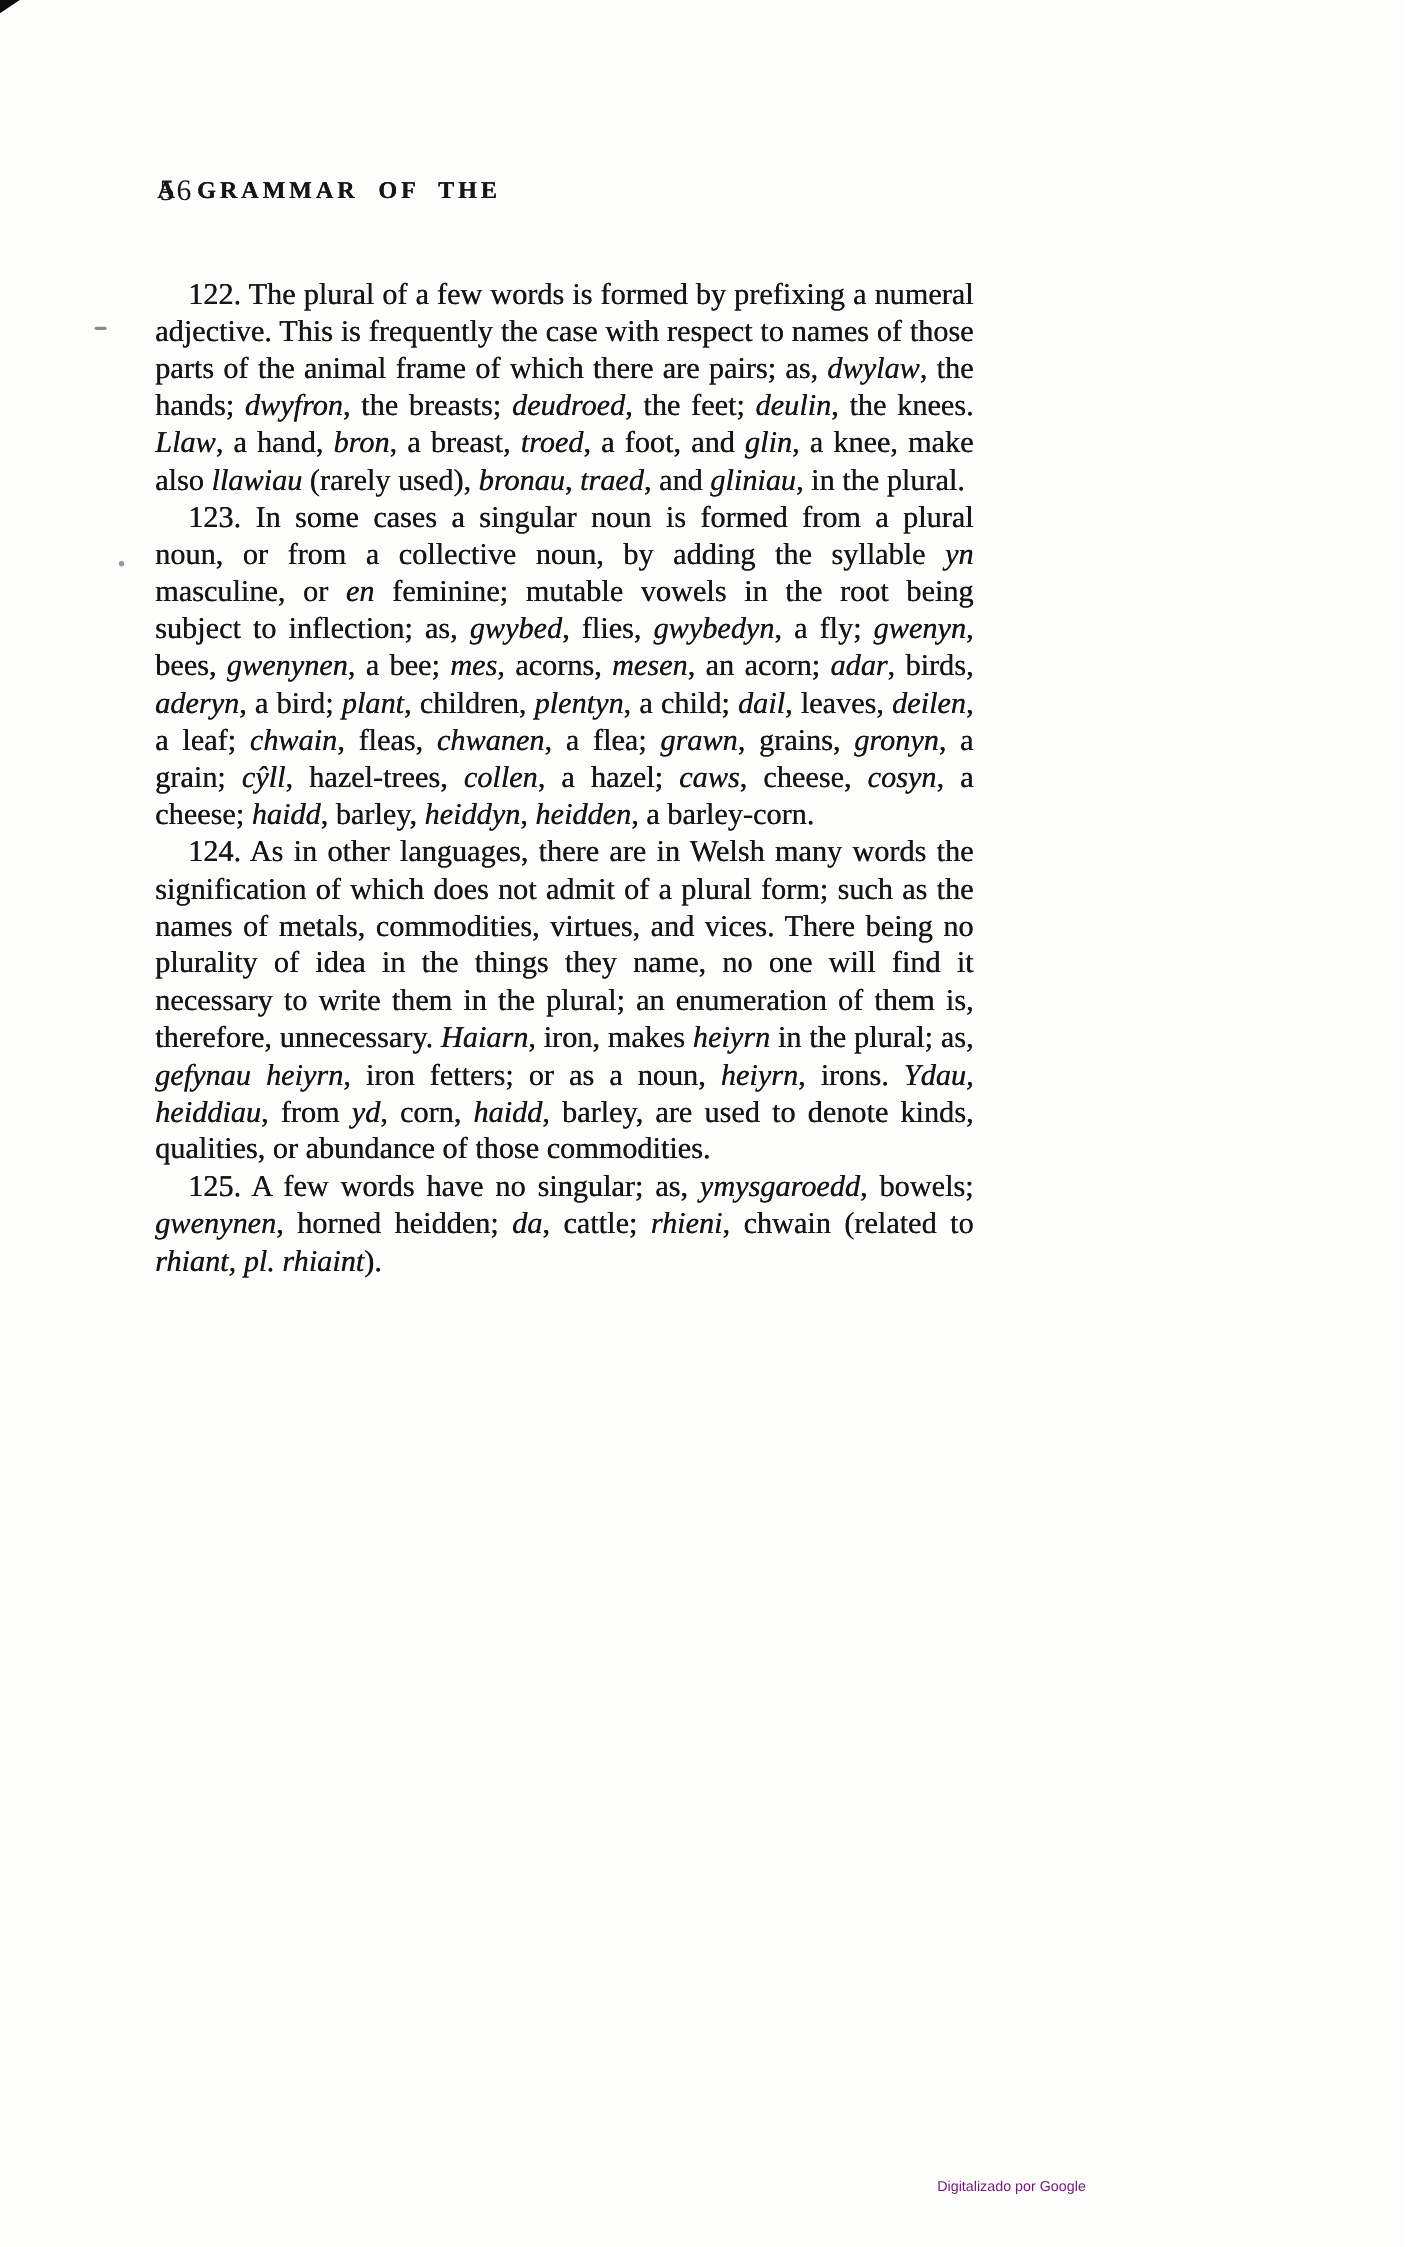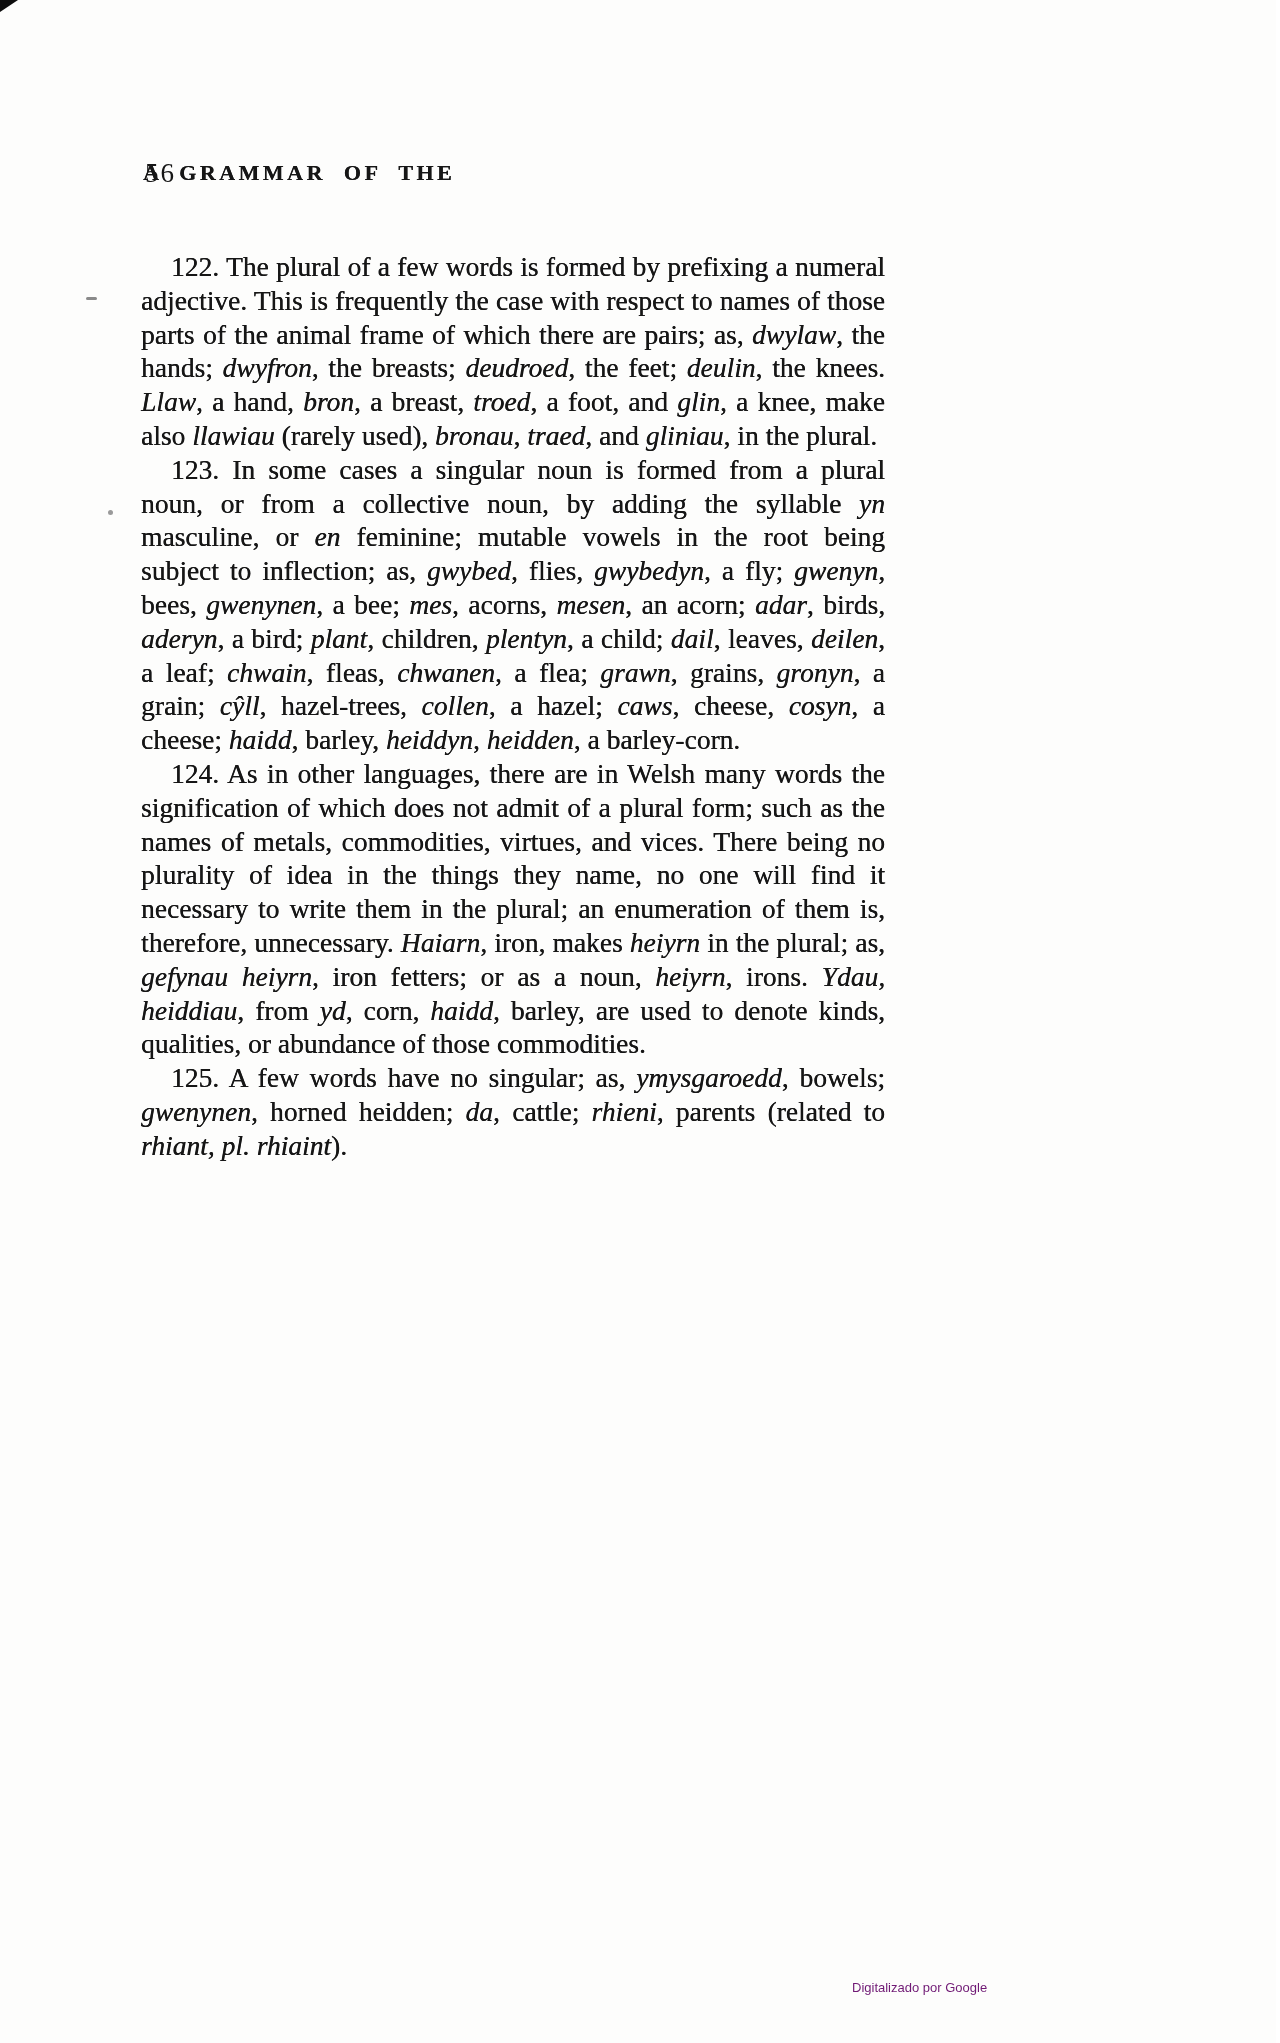--- a/index.html
+++ b/index.html
@@ -98,18 +98,18 @@
 
   <div class="header">
     <span class="pagenum">56</span>
     <span class="running-title">A GRAMMAR OF THE</span>
   </div>
 
   <div class="text-body">
       <p class="para"><span>122. The plural of a few words is formed by prefixing a numeral adjective.  This is frequently the case with respect to names of those parts of the animal frame of which there are pairs; as, </span><i>dwylaw</i><span>, the hands; </span><i>dwyfron</i><span>, the breasts; </span><i>deudroed</i><span>, the feet; </span><i>deulin</i><span>, the knees.  </span><i>Llaw</i><span>, a hand, </span><i>bron</i><span>, a breast, </span><i>troed</i><span>, a foot, and </span><i>glin</i><span>, a knee, make also </span><i>llawiau</i><span> (rarely used), </span><i>bronau</i><span>, </span><i>traed</i><span>, and </span><i>gliniau</i><span>, in the plural.</span></p>
       <p class="para"><span>123. In some cases a singular noun is formed from a plural noun, or from a collective noun, by adding the syllable </span><i>yn</i><span> masculine, or </span><i>en</i><span> feminine; mutable vowels in the root being subject to inflection; as, </span><i>gwybed</i><span>, flies, </span><i>gwybedyn</i><span>, a fly; </span><i>gwenyn</i><span>, bees, </span><i>gwenynen</i><span>, a bee; </span><i>mes</i><span>, acorns, </span><i>mesen</i><span>, an acorn; </span><i>adar</i><span>, birds, </span><i>aderyn</i><span>, a bird; </span><i>plant</i><span>, children, </span><i>plentyn</i><span>, a child; </span><i>dail</i><span>, leaves, </span><i>deilen</i><span>, a leaf; </span><i>chwain</i><span>, fleas, </span><i>chwanen</i><span>, a flea; </span><i>grawn</i><span>, grains, </span><i>gronyn</i><span>, a grain; </span><i>cŷll</i><span>, hazel-trees, </span><i>collen</i><span>, a hazel; </span><i>caws</i><span>, cheese, </span><i>cosyn</i><span>, a cheese; </span><i>haidd</i><span>, barley, </span><i>heiddyn</i><span>, </span><i>heidden</i><span>, a barley-corn.</span></p>
       <p class="para"><span>124. As in other languages, there are in Welsh many words the signification of which does not admit of a plural form; such as the names of metals, commodities, virtues, and vices.  There being no plurality of idea in the things they name, no one will find it necessary to write them in the plural; an enumeration of them is, therefore, unnecessary.  </span><i>Haiarn</i><span>, iron, makes </span><i>heiyrn</i><span> in the plural; as, </span><i>gefynau heiyrn</i><span>, iron fetters; or as a noun, </span><i>heiyrn</i><span>, irons.  </span><i>Ydau, heiddiau</i><span>, from </span><i>yd</i><span>, corn, </span><i>haidd</i><span>, barley, are used to denote kinds, qualities, or abundance of those commodities.</span></p>
-      <p class="para"><span>125. A few words have no singular; as, </span><i>ymysgaroedd</i><span>, bowels; </span><i>gwenynen</i><span>, horned heidden; </span><i>da</i><span>, cattle; </span><i>rhieni</i><span>, parents (related to </span><i>rhiant, pl. rhiaint</i><span>).</span></p>
+      <p class="para"><span>125. A few words have no singular; as, </span><i>ymysgaroedd</i><span>, bowels; </span><i>gwenynen</i><span>, horned heidden; </span><i>da</i><span>, cattle; </span><i>rhieni</i><span>, chwain (related to </span><i>rhiant, pl. rhiaint</i><span>).</span></p>
     </div>
 
   <div class="watermark">Digitalizado por Google</div>
 
 </div>
 
 </body></html>

